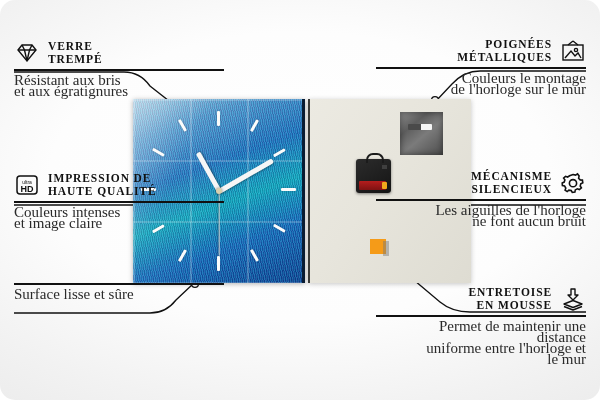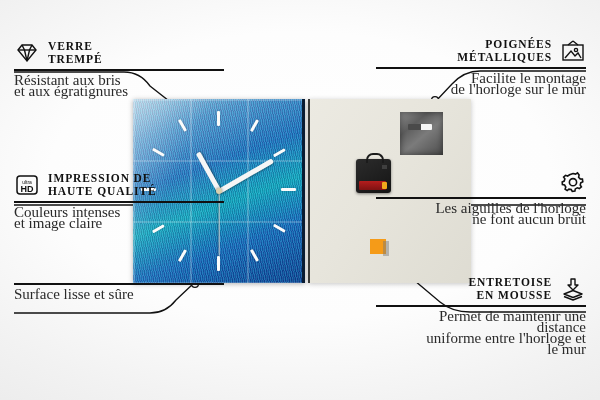--- a/index.html
+++ b/index.html
@@ -6,20 +6,21 @@
   body{
     width:600px;height:400px;overflow:hidden;
     font-family:"Liberation Serif", serif;
     background:#ffffff;
   }
   #stage{
     position:relative;width:600px;height:400px;
     background:
       radial-gradient(ellipse 520px 300px at 50% 44%, #ffffff 0%, #fdfdfd 48%, #f2f2f2 78%, #ebebeb 100%);
     overflow:hidden;
+    border-radius:15px;
   }
 
   
   #product{position:absolute;left:133px;top:99px;width:338px;height:184px;}
   .panel{position:absolute;top:0;height:100%;}
 
   #clock{
     left:0;width:172px;
     background:
       repeating-linear-gradient(100deg, rgba(255,255,255,.10) 0 1px, rgba(0,0,0,.10) 1px 2px),
@@ -84,21 +85,21 @@
   .left .co-head{justify-content:flex-start;}
   .left .co-title,.left .co-desc{text-align:left;}
   .right .co-head{justify-content:flex-end;}
   .right .co-title,.right .co-desc{text-align:right;margin-left:40px;}
 
   #c1{left:14px;top:40px;}
   #c2{left:14px;top:172px;}
   #c3{left:14px;top:280px;}
   #c4{right:14px;top:38px;}
   #c5{right:14px;top:170px;}
-  #c6{right:14px;top:276px;}
+  #c6{right:14px;top:286px;}
 
   #wires{position:absolute;inset:0;pointer-events:none;}
 </style>
 </head>
 <body>
 
 <div id="stage">
 
   <svg id="wires" viewBox="0 0 600 400">
     <g fill="none" stroke="#111" stroke-width="1.3">
@@ -216,26 +217,28 @@
             <g fill="none" stroke="#111" stroke-width="1.4">
           <path d="M13 2 L8 6 M13 2 L18 6"></path>
           <rect x="3" y="6" width="20" height="15"></rect>
           <path d="M5 19 L11 12 L15 17 L18 14 L21 19"></path>
           <circle cx="16" cy="11" r="1.6"></circle>
         </g>
           </svg>
       </span>
     </div>
     <div class="co-rule"></div>
-    <div class="co-desc">Facilite le montage
+    <div class="co-desc">Couleurs le montage
 de l'horloge sur le mur</div>
   </div>
 
   <div class="callout right" id="c5">
     <div class="co-head">
+      <span class="co-title">MÉCANISME
+SILENCIEUX</span>
       <span class="ico">
         <svg viewBox="0 0 26 24">
             <g fill="none" stroke="#111" stroke-width="1.6">
           <path d="M13 3.5 l2.6.6 1.9-1.2 1.6 2.1 -.5 2.2 1.6 1.7 2.2.2.4 2.6 -2 1 -.6 2.3 1.2 1.9 -2 1.7 -2.1-.8 -2 1.1 -.4 2.2 -2.6.3 -1.1-1.9 -2.3-.3 -1.7 1.4 -2.1-1.5 .7-2.1 -1.2-2 -2.2-.4 -.2-2.6 2-.9 .7-2.2 -1.3-1.8 1.9-1.8 2.1.7 2-1.2z"></path>
           <circle cx="13" cy="12.2" r="3.6"></circle>
         </g>
           </svg>
       </span>
     </div>
     <div class="co-rule"></div>

